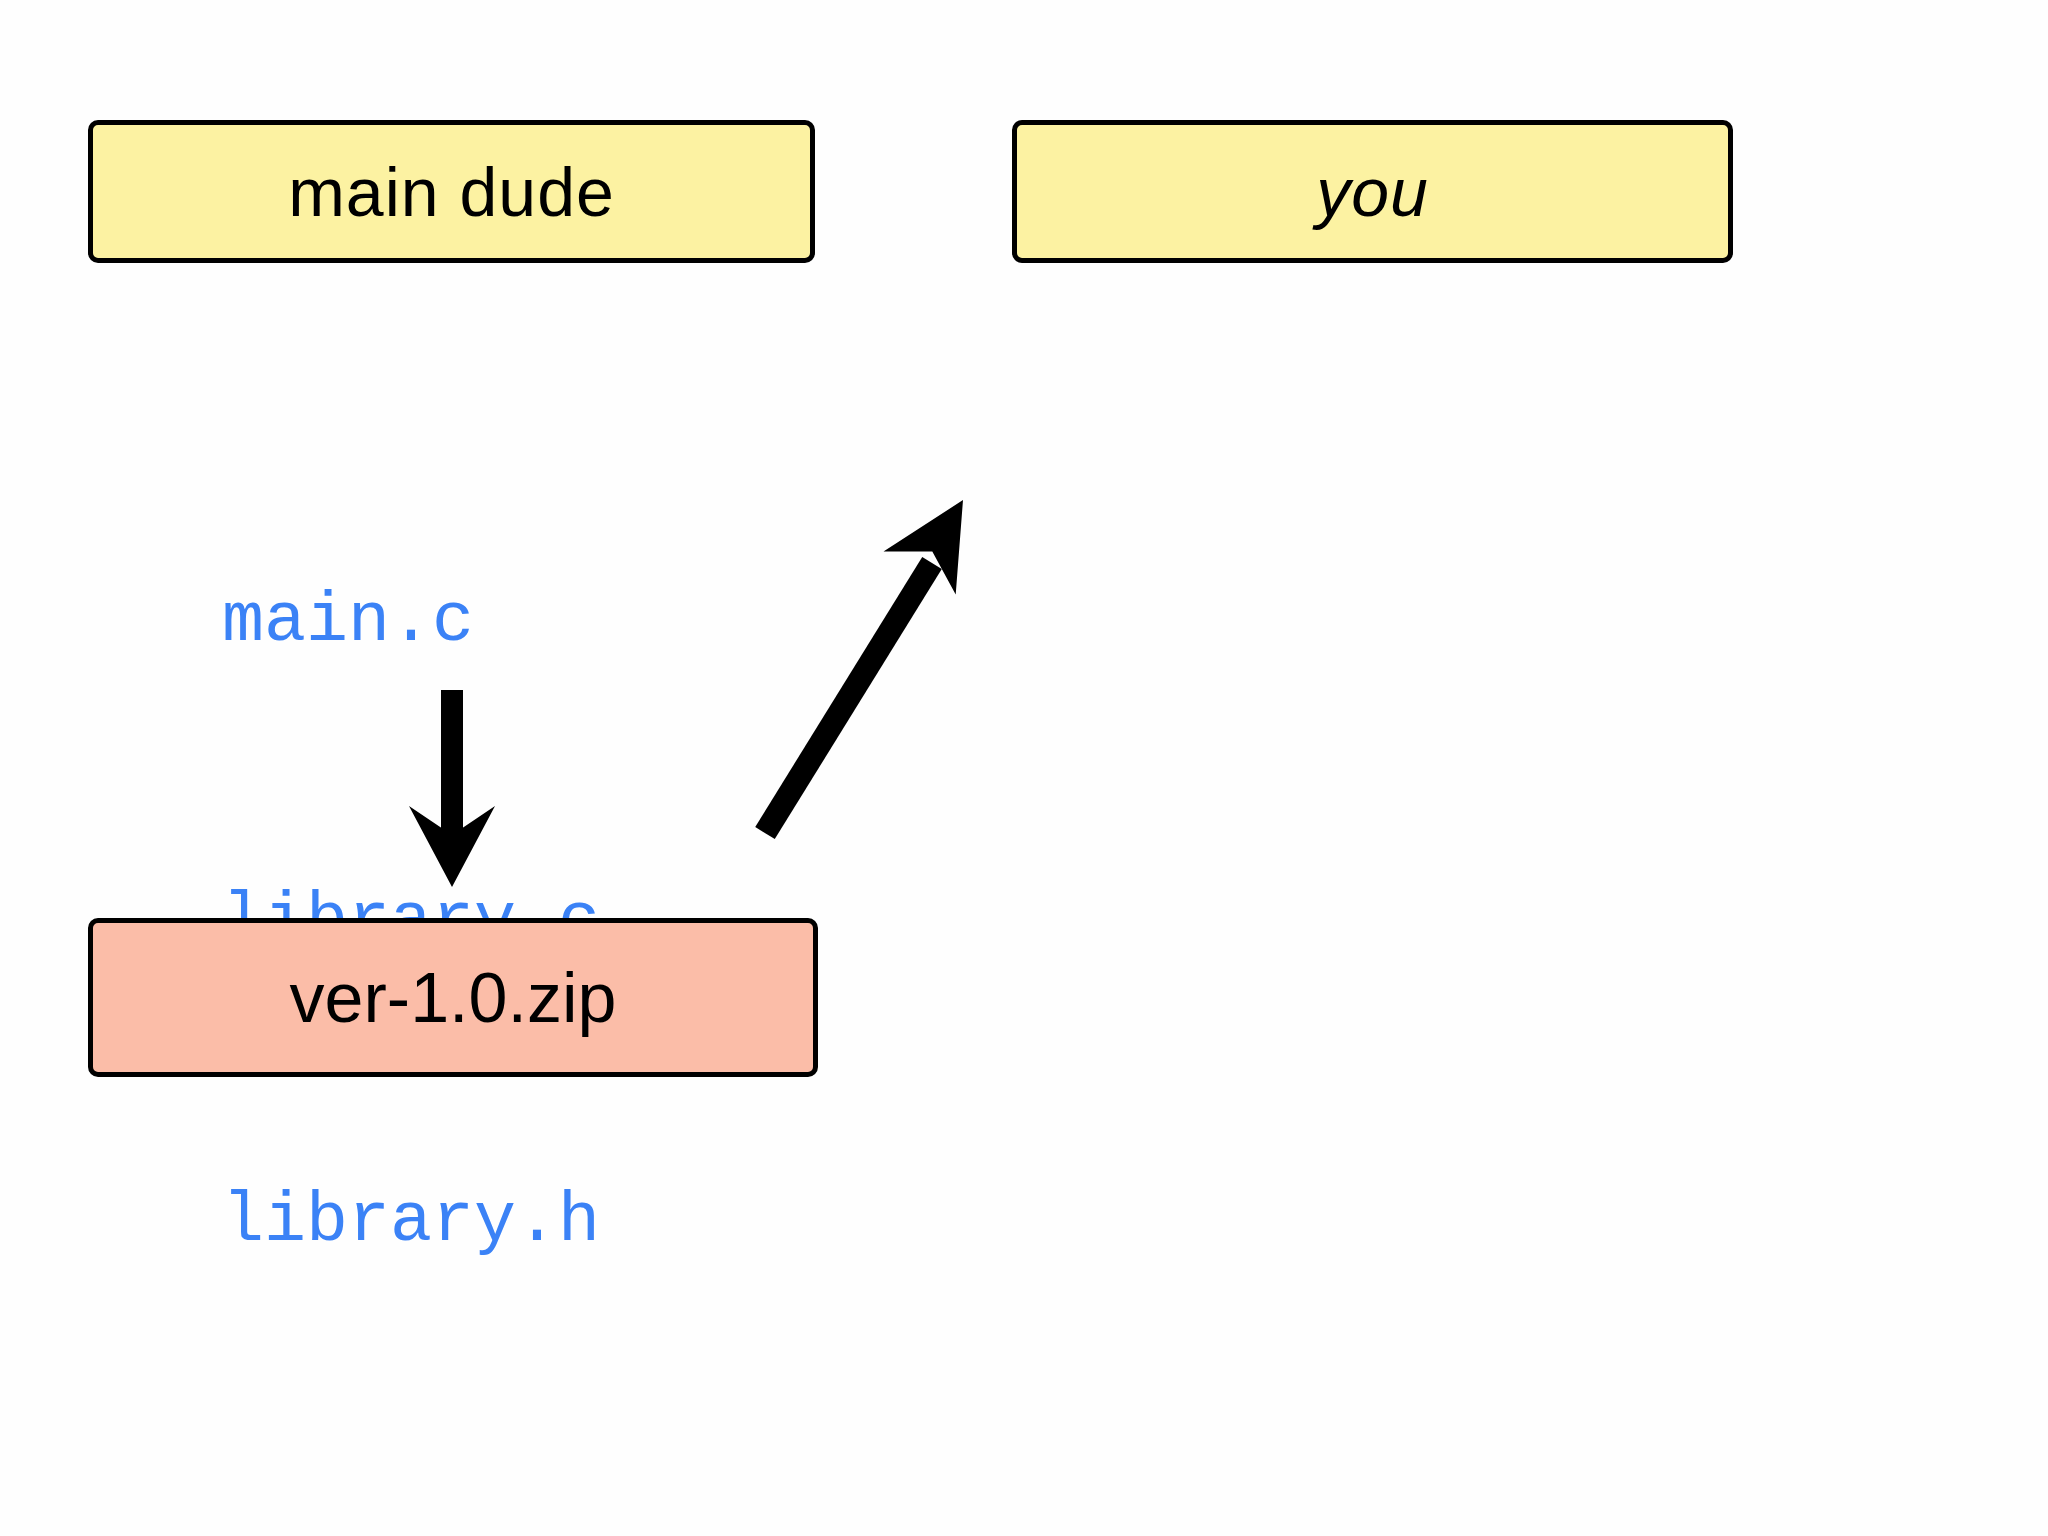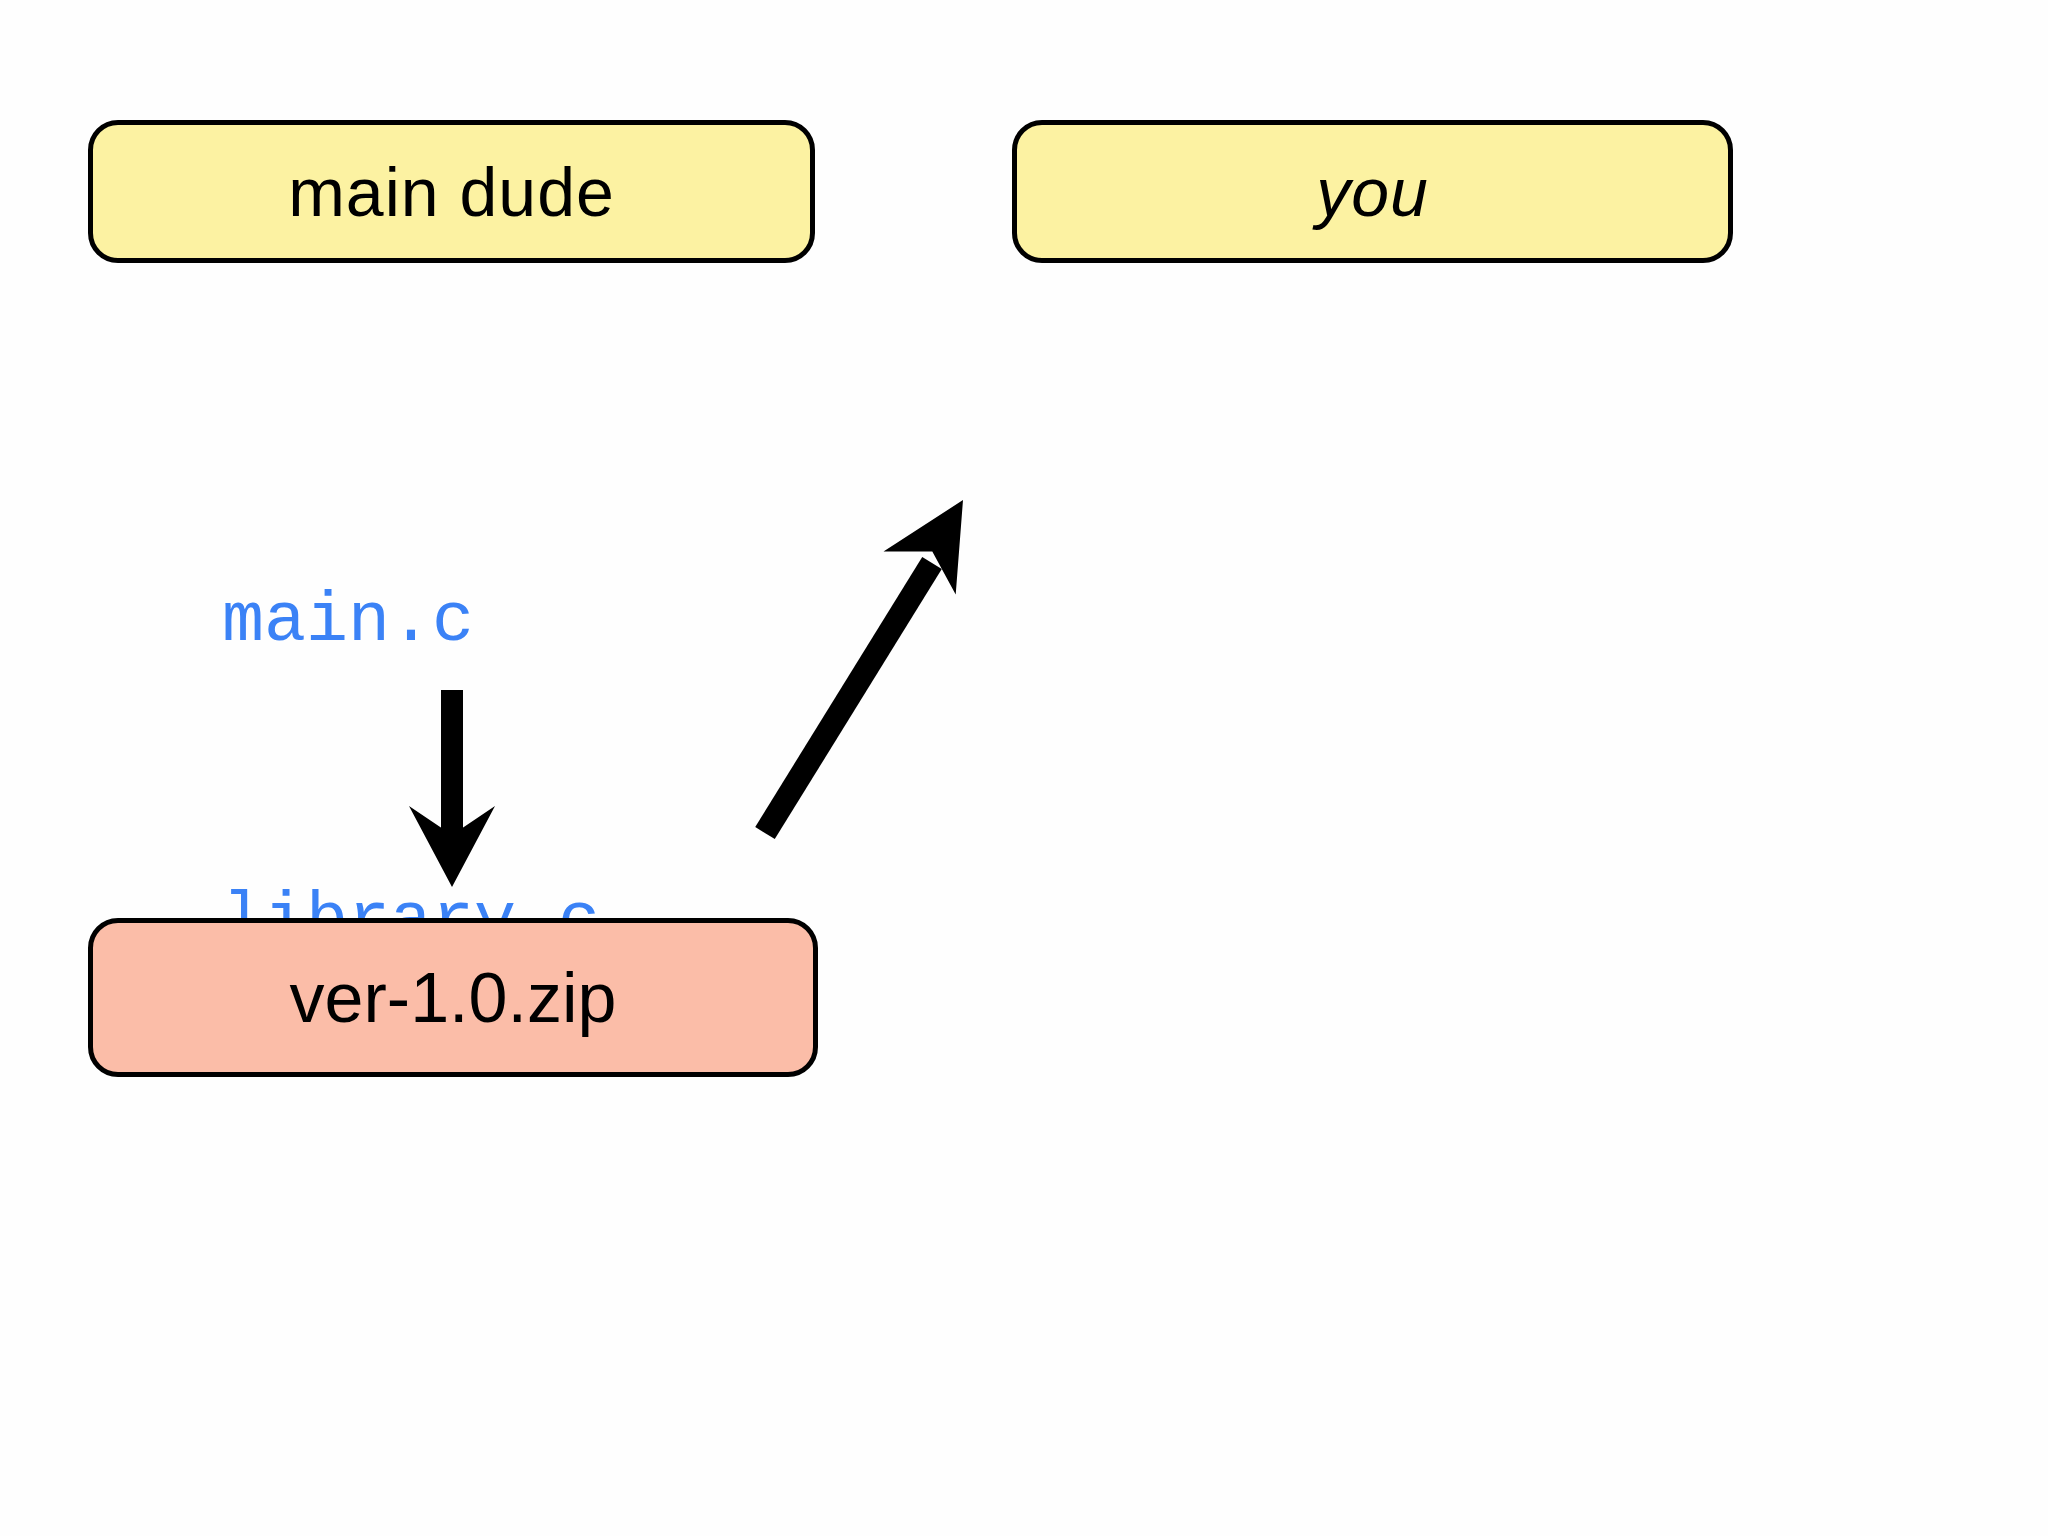--- a/index.html
+++ b/index.html
@@ -15,21 +15,21 @@
     overflow: hidden;
     font-family: "Liberation Sans", sans-serif;
   }
   .note-box {
     position: absolute;
     box-sizing: border-box;
     display: flex;
     align-items: center;
     justify-content: center;
     border: 5px solid var(--border, #000000);
-    border-radius: 30px;
+    border-radius: 10px;
     font-family: "Liberation Sans", sans-serif;
     font-size: 68px;
     color: #000;
     letter-spacing: 1px;
   }
   .note-box.yellow { background: var(--box-yellow, #fcf2a2); }
   .note-box.salmon { background: var(--box-salmon, #fbbda8); }
 
   .box-main-dude { left: 88px;  top: 120px; width: 727px; height: 143px; }
   .box-you       { left: 1012px; top: 120px; width: 721px; height: 143px; font-style: italic; }
@@ -76,20 +76,21 @@
     <span>main dude</span>
   </div>
 
   <div class="note-box yellow box-you">
     <span>you</span>
   </div>
 
   <div class="file-list">
     <div>main.c</div>
     <div>library.c</div>
+    <div>library.h</div>
   </div>
 
   <svg class="arrow-svg down-arrow-svg" viewBox="0 0 104 210" aria-hidden="true">
     <rect class="fill" x="41" y="5" width="22" height="147"></rect>
     <polygon class="fill" points="52,202 9,121 52,150 95,121"></polygon>
   </svg>
 
   <svg class="arrow-svg diagonal-arrow-svg" viewBox="0 0 250 390" aria-hidden="true">
     <line class="stroke" x1="25" y1="363" x2="192" y2="93"></line>
     <polygon class="fill" points="223,30 143.5,81.6 192.3,81.6 215.7,124.6"></polygon>

